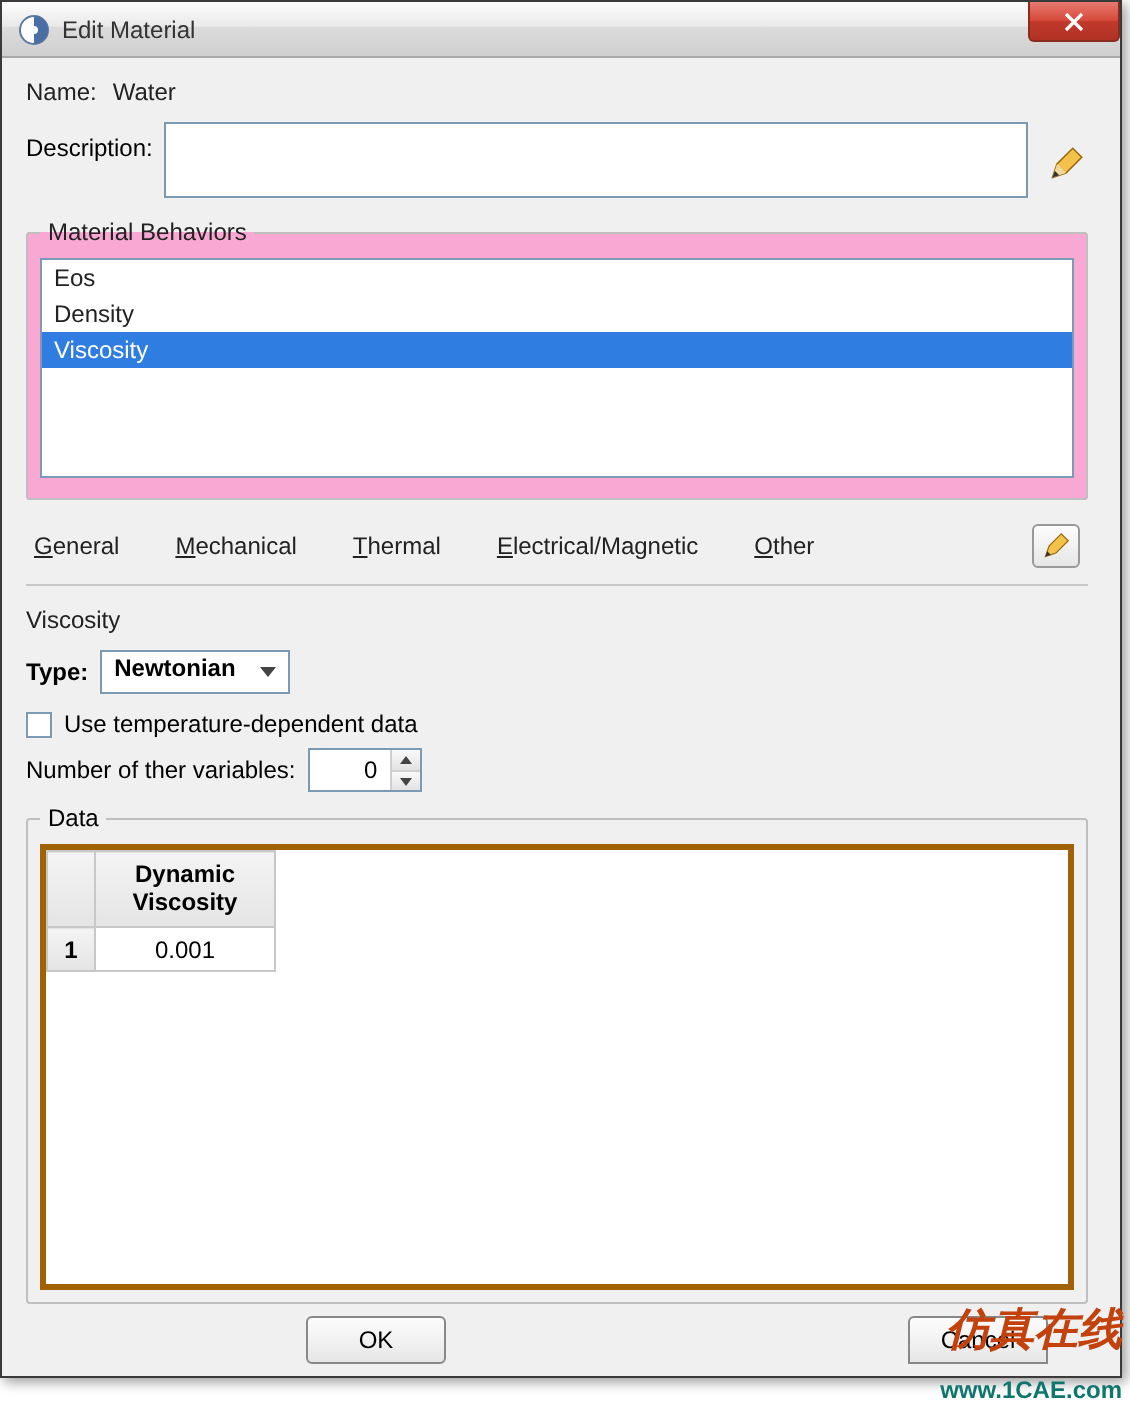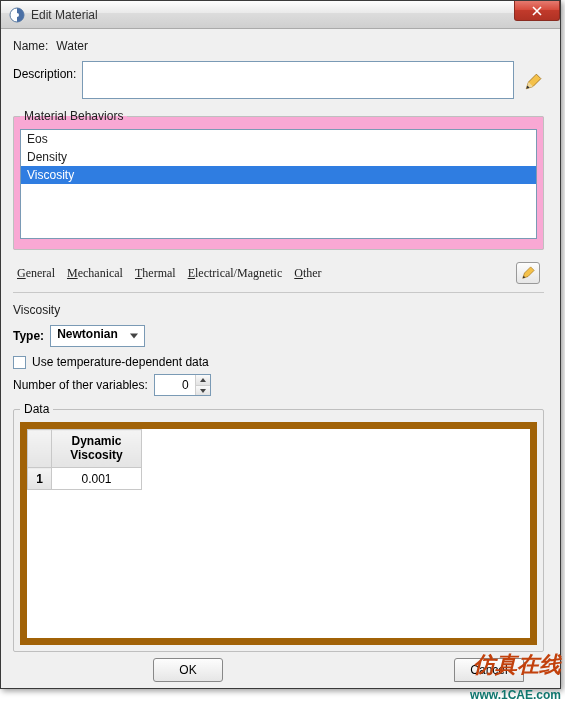--- a/index.html
+++ b/index.html
@@ -96,25 +96,24 @@
     padding: 2px 6px;
     color: #222;
   }
   .behaviors-list .item.selected {
     background: #2f7de1;
     color: #fff;
   }
   .menubar {
     display: flex;
     align-items: center;
-    gap: 12px;
+    gap: 28px;
     padding: 4px 4px 8px 4px;
     border-bottom: 1px solid #c8c8c8;
     margin-bottom: 10px;
-    font-family: Liberation Serif, serif;
   }
   .menubar .menu-item {
     color: #222;
   }
   .menubar .menu-item .ul { text-decoration: underline; }
   .menubar .spacer { flex: 1; }
   .small-btn {
     width: 24px; height: 22px;
     background: linear-gradient(to bottom,#fdfdfd,#e6e6e6);
     border: 1px solid #999;
@@ -177,21 +176,21 @@
     border: 1px solid #bfbfbf;
     border-radius: 2px;
     padding: 6px;
     margin: 0 0 0 0;
     height: 250px;
     background: #f0f0f0;
   }
   fieldset.data-group > legend { padding: 0 4px; }
   .grid {
     background: #fff;
-    border: 7px solid #a16207;
+    border: 3px solid #a16207;
     height: 100%;
     position: relative;
     overflow: hidden;
   }
   .grid table {
     border-collapse: collapse;
     font: inherit;
   }
   .grid th, .grid td {
     border: 1px solid #c8c8c8;

